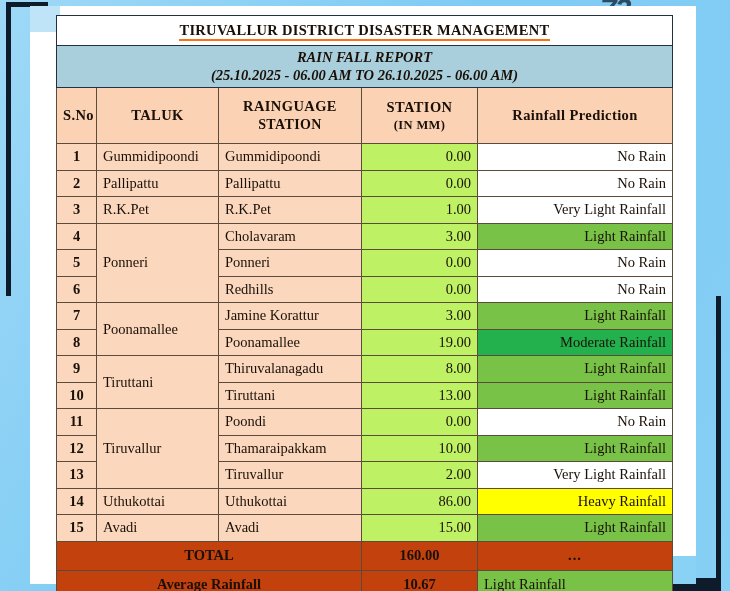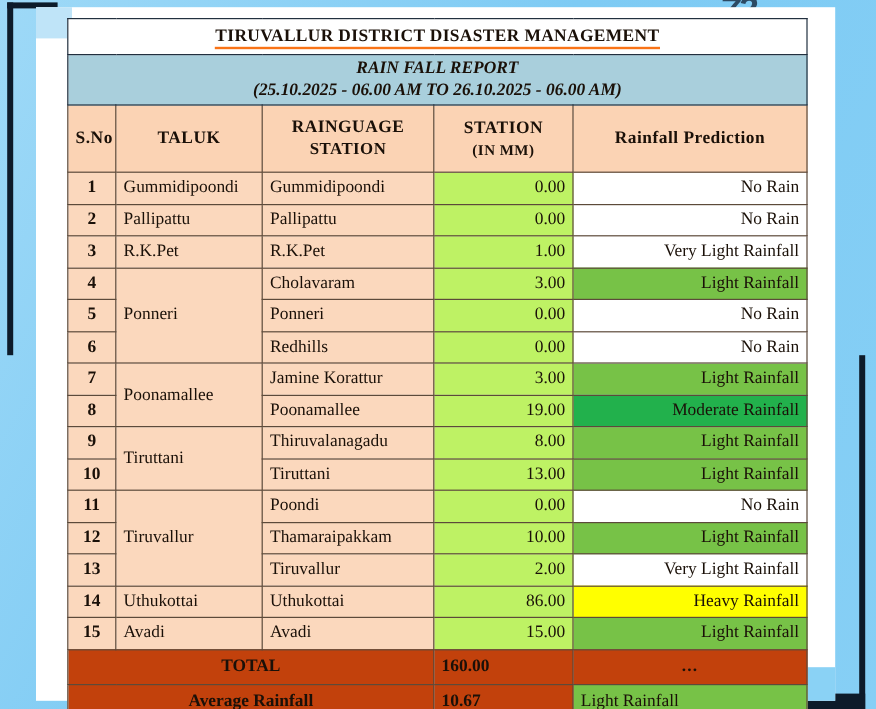--- a/index.html
+++ b/index.html
@@ -163,21 +163,21 @@
   .p-heavy    { background: #ffff00; }
 
   
   tr.total-row td, tr.avg-row td {
     background: #c2410c;
     font-weight: bold;
     height: 29px;
     border-top: 2px solid #3a3550;
   }
   tr.total-row td.t-label, tr.avg-row td.t-label { text-align: center; font-size: 14.5px; }
-  tr.total-row td.t-value, tr.avg-row td.t-value { text-align: left; }
+  tr.total-row td.t-value, tr.avg-row td.t-value { text-align: center; }
   tr.total-row td.t-pred { text-align: center; letter-spacing: 1px; color:#3a3550; }
   tr.avg-row td.t-pred { background: #77c247; text-align: left; font-weight: normal; padding-left:7px; }
   tr.avg-row td { border-bottom: 2px solid #22303f; }
 </style>
 </head>
 <body>
 
 <div id="bg-gradient"></div>
 
 <div id="left-dark-bar"></div>

